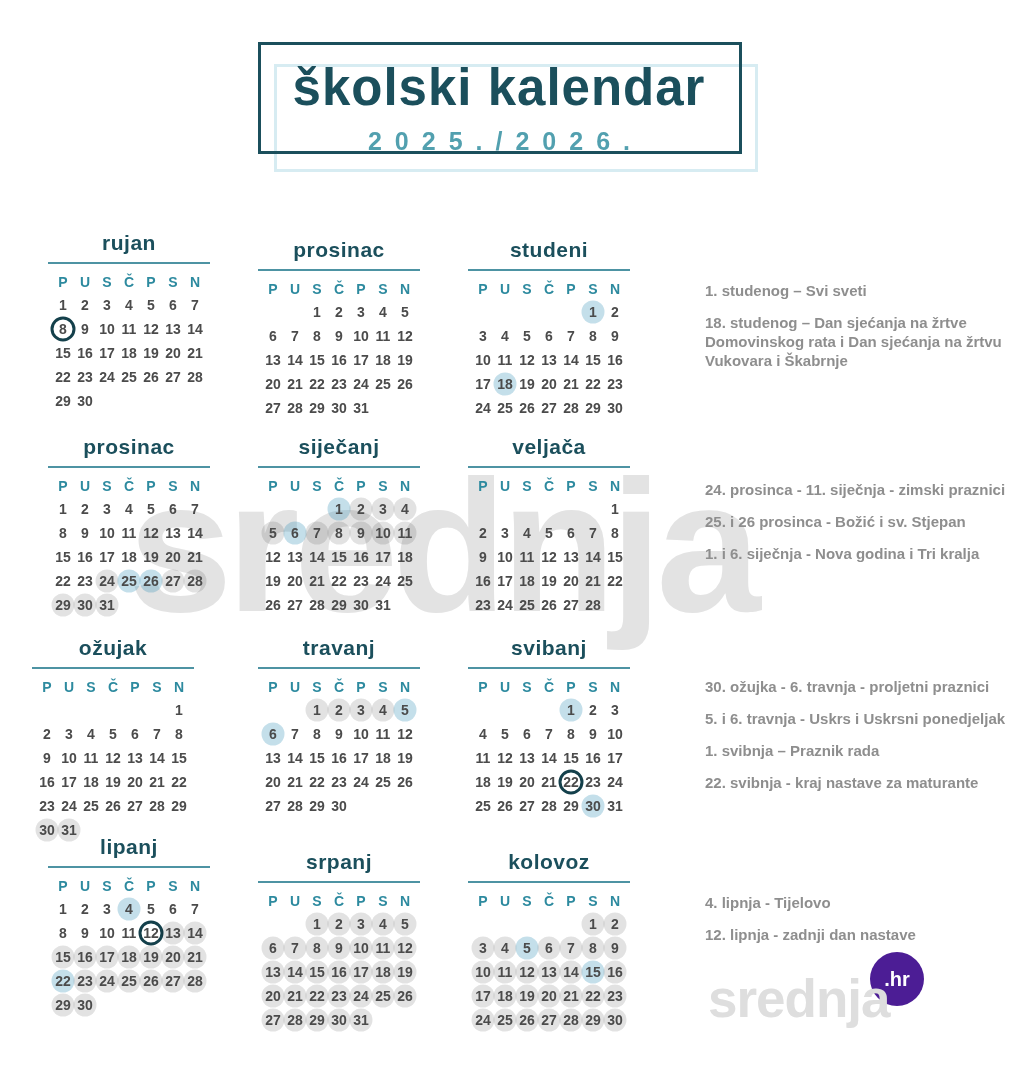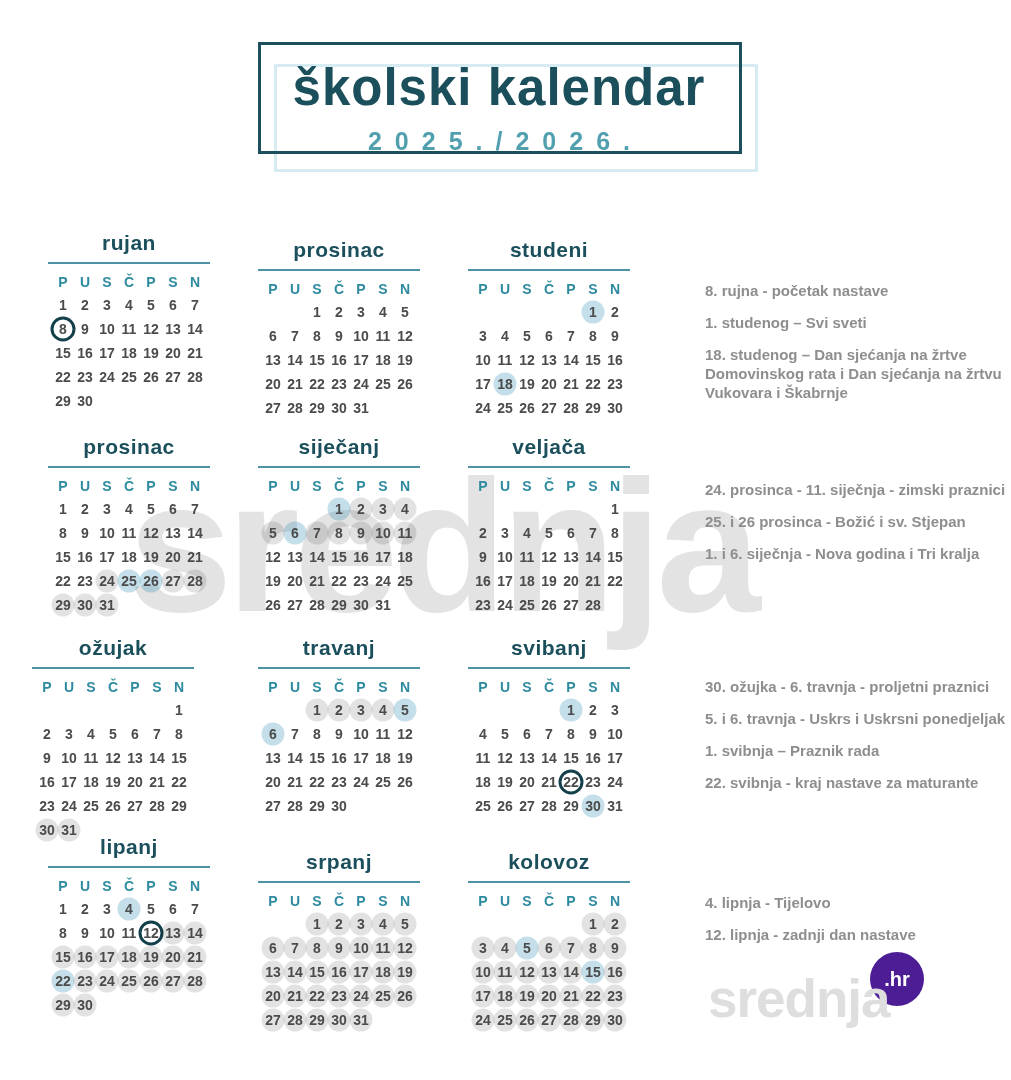--- a/index.html
+++ b/index.html
@@ -1348,21 +1348,20 @@
           </span>
           <span class="cell hl-gray">
             <b>30</b>
           </span>
         </div>
       </div>
     </div>
 
   <div id="annotations">
       <div class="ann-group" style="top: 281px;">
-        <p class="ann">8. rujna - početak nastave</p>
         <p class="ann">1. studenog – Svi sveti</p>
         <p class="ann">18. studenog – Dan sjećanja na žrtve Domovinskog rata i Dan sjećanja na žrtvu Vukovara i Škabrnje</p>
       </div>
       <div class="ann-group" style="top: 480px;">
         <p class="ann">24. prosinca - 11. siječnja - zimski praznici</p>
         <p class="ann">25. i 26 prosinca - Božić i sv. Stjepan</p>
         <p class="ann">1. i 6. siječnja - Nova godina i Tri kralja</p>
       </div>
       <div class="ann-group" style="top: 677px;">
         <p class="ann">30. ožujka - 6. travnja - proljetni praznici</p>

